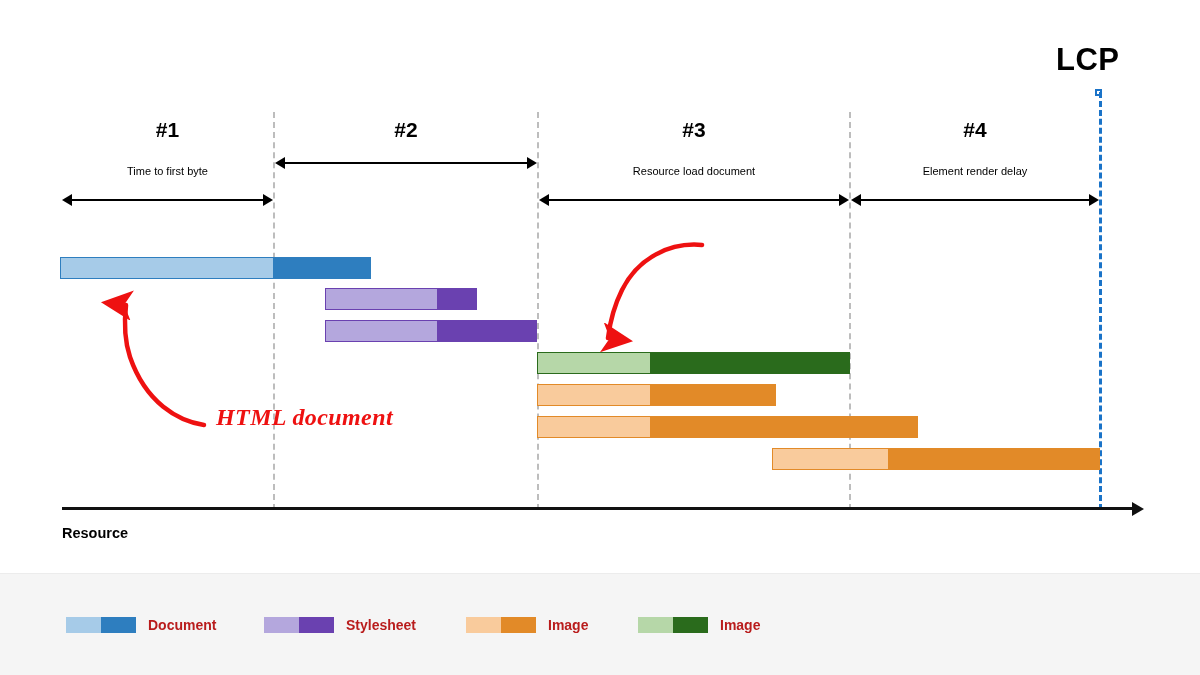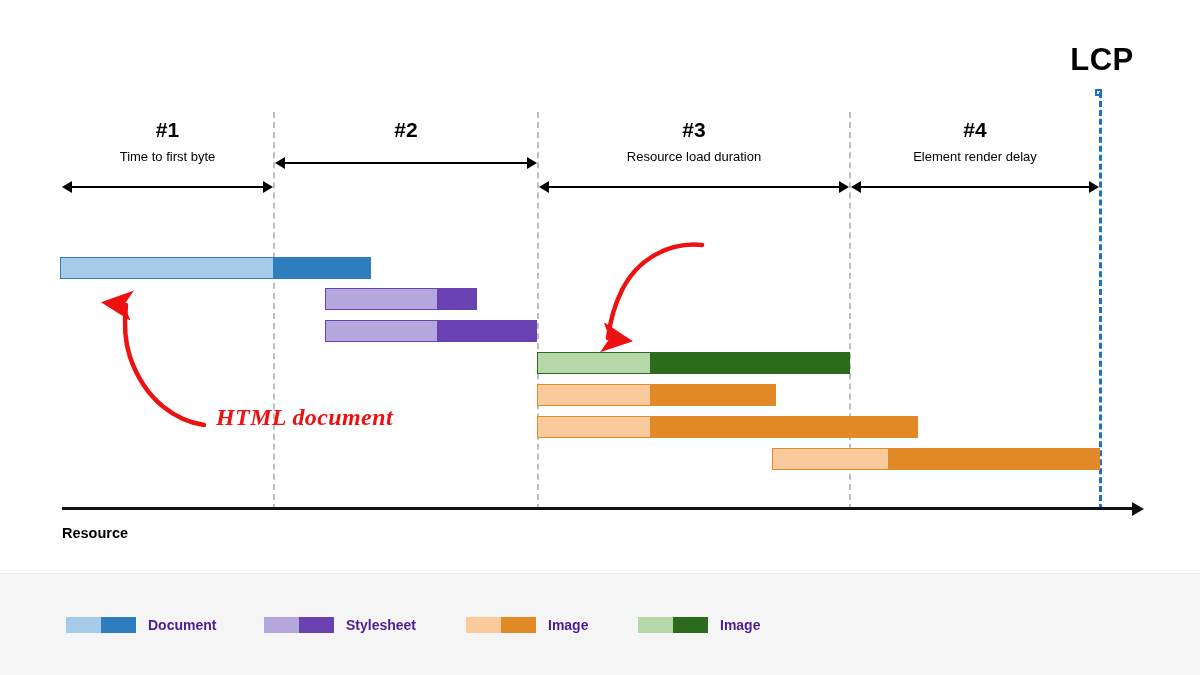--- a/index.html
+++ b/index.html
@@ -34,21 +34,21 @@
     background: #f5f5f5;
     border-top: 1px solid #ececec;
   }
 
   
   .lcp-label {
     position: absolute;
     left: 1056px;
     top: 44px;
     width: 92px;
-    text-align: center;
+    text-align: left;
     font-size: 31px;
     font-weight: 700;
     letter-spacing: .5px;
     color: #000000;
     line-height: 1;
   }
   .lcp-line {
     position: absolute;
     left: 1099px;
     top: 92px;
@@ -83,25 +83,25 @@
     text-align: center;
   }
   .phase .phase-num {
     font-size: 21px;
     font-weight: 700;
     color: #000;
     line-height: 1.1;
     margin: 0;
   }
   .phase .phase-name {
-    font-size: 13px;
+    font-size: 11px;
     font-weight: 400;
     color: #000;
     line-height: 1.2;
-    margin-top: 8px;
+    margin-top: 24px;
   }
   .phase .phase-arrow {
     position: relative;
     margin-top: 16px;
     height: 12px;
   }
   .phase .phase-arrow .shaft {
     position: absolute;
     left: 8px;
     right: 8px;
@@ -191,21 +191,21 @@
   .legend-swatch {
     display: flex;
     width: 70px;
     height: 16px;
     margin-right: 12px;
   }
   .legend-swatch i { display: block; width: 50%; height: 100%; }
   .legend-text {
     font-size: 14px;
     font-weight: 700;
-    color: #4c1d95;
+    color: #b91c1c;
     line-height: 1;
   }
 </style>
 </head>
 <body>
 
 <div id="stage">
 
   <div id="chart-area">
 
@@ -231,21 +231,21 @@
       <div class="phase-num">#2</div>
       <div class="phase-arrow">
         <span class="head left"></span>
         <span class="shaft"></span>
         <span class="head right"></span>
       </div>
     </div>
 
     <div class="phase" style="left:539px; width:310px;">
       <div class="phase-num">#3</div>
-      <div class="phase-name">Resource load duration</div>
+      <div class="phase-name">Resource load document</div>
       <div class="phase-arrow">
         <span class="head left"></span>
         <span class="shaft"></span>
         <span class="head right"></span>
       </div>
     </div>
 
     <div class="phase" style="left:851px; width:248px;">
       <div class="phase-num">#4</div>
       <div class="phase-name">Element render delay</div>

